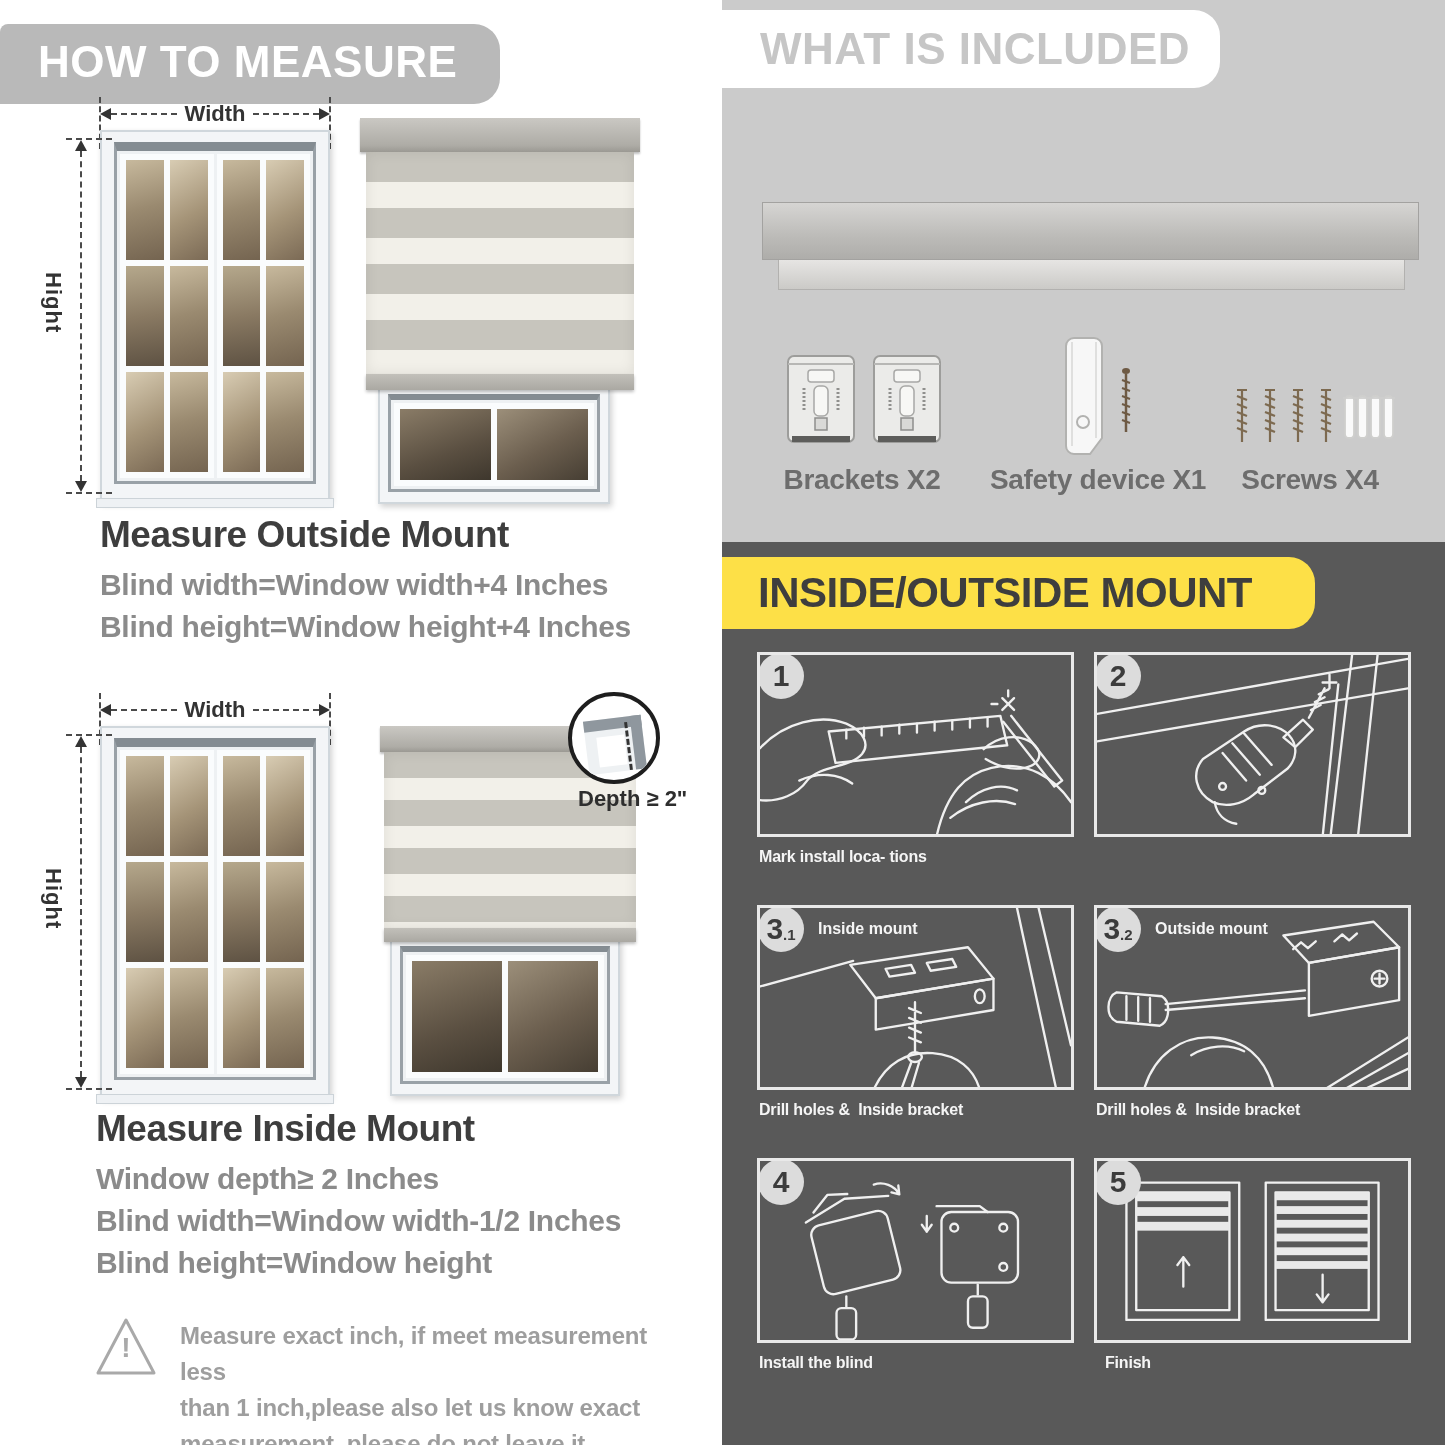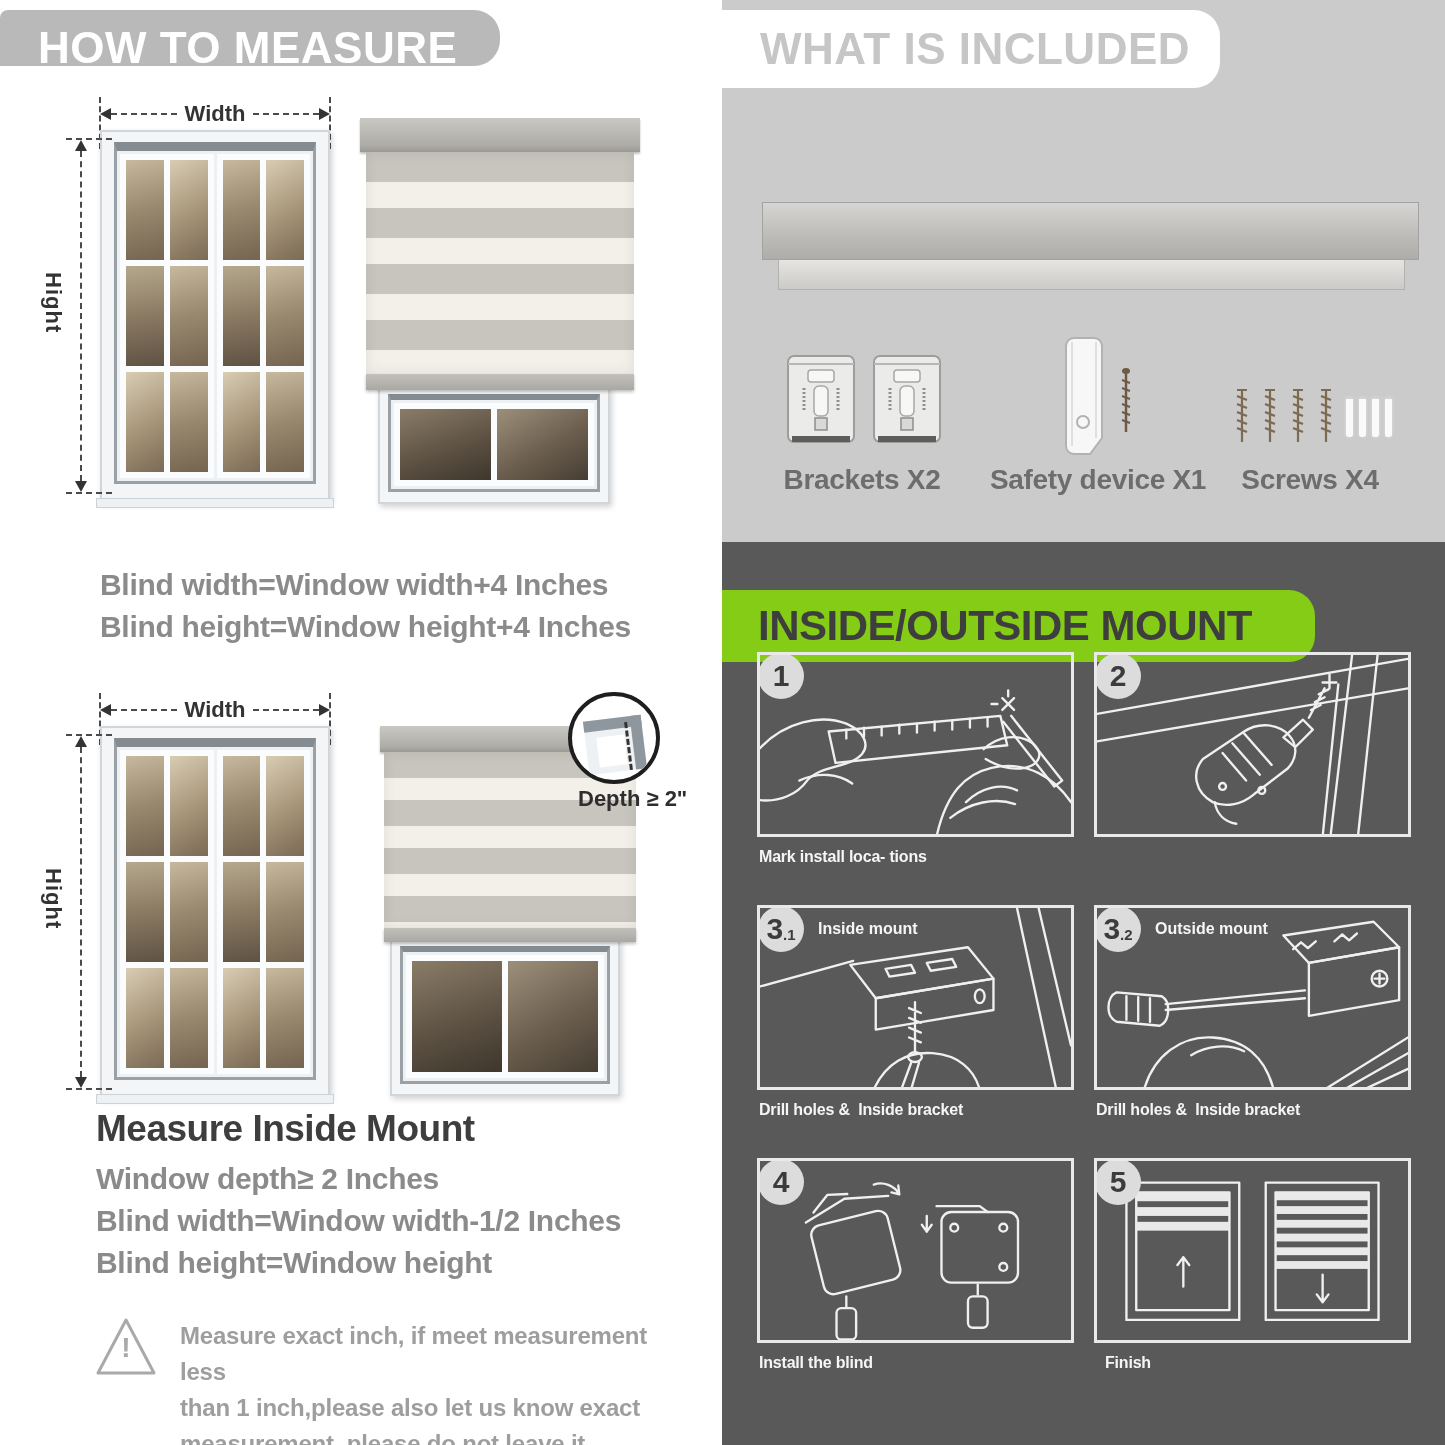--- a/index.html
+++ b/index.html
@@ -8,21 +8,21 @@
     --included-header-text:#c6c6c6; --stripe-gray:#c7c5bd; --stripe-cream:#f2f0e9;
     --line-dark:#4a4a4a; --caption-white:#f5f5f5;
   }
   *{margin:0;padding:0;box-sizing:border-box;}
   body{font-family:"Liberation Sans","DejaVu Sans",sans-serif;background:#fff;}
   .canvas{position:relative;width:1445px;height:1445px;background:#fff;overflow:hidden;}
   .abs{position:absolute;}
 
   
   .left{left:0;top:0;width:722px;height:1445px;background:#fff;}
-  .l-header{left:0;top:10px;width:500px;height:56px;background:var(--header-gray);
+  .l-header{left:0;top:24px;width:500px;height:80px;background:var(--header-gray);
     border-radius:8px 26px 26px 0;color:#fff;font-size:44px;font-weight:800;
     line-height:76px;padding-left:38px;letter-spacing:.5px;}
   .sec-title{font-size:37px;font-weight:800;color:var(--title-dark);letter-spacing:-.5px;}
   .sec-line{font-size:30px;font-weight:700;color:var(--body-gray);letter-spacing:-.3px;}
 
   
   .warrow{height:22px;display:flex;align-items:center;}
   .warrow .dash{flex:1;border-top:2px dashed var(--line-dark);}
   .warrow .dim-label{font-size:22px;font-weight:800;color:#333;padding:0 8px;}
   .ah{width:0;height:0;}
@@ -71,22 +71,22 @@
   .right{left:722px;top:0;width:723px;height:1445px;background:var(--panel-light);}
   .r-header{left:0;top:10px;width:498px;height:78px;background:#fff;border-radius:0 26px 26px 0;
     color:var(--included-header-text);font-size:44px;font-weight:800;line-height:78px;padding-left:38px;letter-spacing:.5px;}
   .product-label{left:0;top:144px;width:723px;text-align:center;font-size:32px;font-weight:800;color:var(--label-gray);letter-spacing:-.3px;}
   .rail1{left:40px;top:202px;width:657px;height:58px;background:linear-gradient(180deg,#d6d5d3,#bcbbb8 60%,#aeadaa);border:1px solid #a3a2a0;}
   .rail2{left:56px;top:260px;width:627px;height:30px;background:linear-gradient(180deg,#e6e5e3,#cbcac7);border:1px solid #b2b1af;border-top:none;}
   .item-label{font-size:28px;font-weight:700;color:var(--label-gray);text-align:center;letter-spacing:-.3px;}
 
   
   .darkp{left:0;top:542px;width:723px;height:903px;background:var(--panel-dark);}
-  .m-header{left:0;top:15px;width:593px;height:72px;background:#84cc16;border-radius:0 26px 26px 0;
-    color:var(--title-dark);font-size:42px;font-weight:800;line-height:72px;padding-left:36px;letter-spacing:-.5px;margin-top:33px;}
+  .m-header{left:0;top:15px;width:593px;height:72px;background:#fde047;border-radius:0 26px 26px 0;
+    color:var(--title-dark);font-size:42px;font-weight:800;line-height:72px;padding-left:36px;letter-spacing:-.5px;}
   .step{width:317px;height:185px;border:3px solid #e9e9e9;overflow:hidden;}
   .badge{position:absolute;left:-2px;top:-2px;width:46px;height:46px;border-radius:50%;background:#dcdcdc;
     color:#3c3c3c;font-weight:800;font-size:30px;display:flex;align-items:center;justify-content:center;}
   .badge .sub{font-size:15px;font-weight:800;margin-top:10px;}
   .step-label{position:absolute;left:58px;top:12px;color:var(--caption-white);font-size:16px;font-weight:700;}
   .caption{color:var(--caption-white);font-size:16px;font-weight:700;white-space:pre-wrap;letter-spacing:-.2px;}
   .art{position:absolute;inset:0;}
   .art path,.art line,.art circle,.art rect,.art polyline,.art ellipse{fill:none;stroke:#f0f0f0;stroke-width:2.4;stroke-linecap:round;stroke-linejoin:round;}
   .art .fillw{fill:#e9e9e9;stroke:none;}
 
@@ -150,20 +150,21 @@
               <div class="g"></div>
               <div class="g"></div>
             </div>
         </div>
       </div>
       <div class="cassette" style="height:34px;"></div>
       <div class="fabric" style="left:6px;top:34px;width:268px;height:222px;"></div>
       <div class="brail" style="left:6px;top:256px;width:268px;height:16px;"></div>
     </div>
 
+    <div class="abs sec-title" style="left:100px;top:514px;">Measure Outside Mount</div>
     <div class="abs sec-line" style="left:100px;top:568px;">Blind width=Window width+4 Inches</div>
     <div class="abs sec-line" style="left:100px;top:610px;">Blind height=Window height+4 Inches</div>
 
     <div class="abs warrow" style="left:100px;top:699px;width:230px;">
       <span class="vtick" style="left:-1px;"></span>
       <span class="vtick" style="right:-1px;"></span>
       <span class="ah l"></span>
       <span class="dash"></span>
       <span class="dim-label">Width</span>
       <span class="dash"></span>

